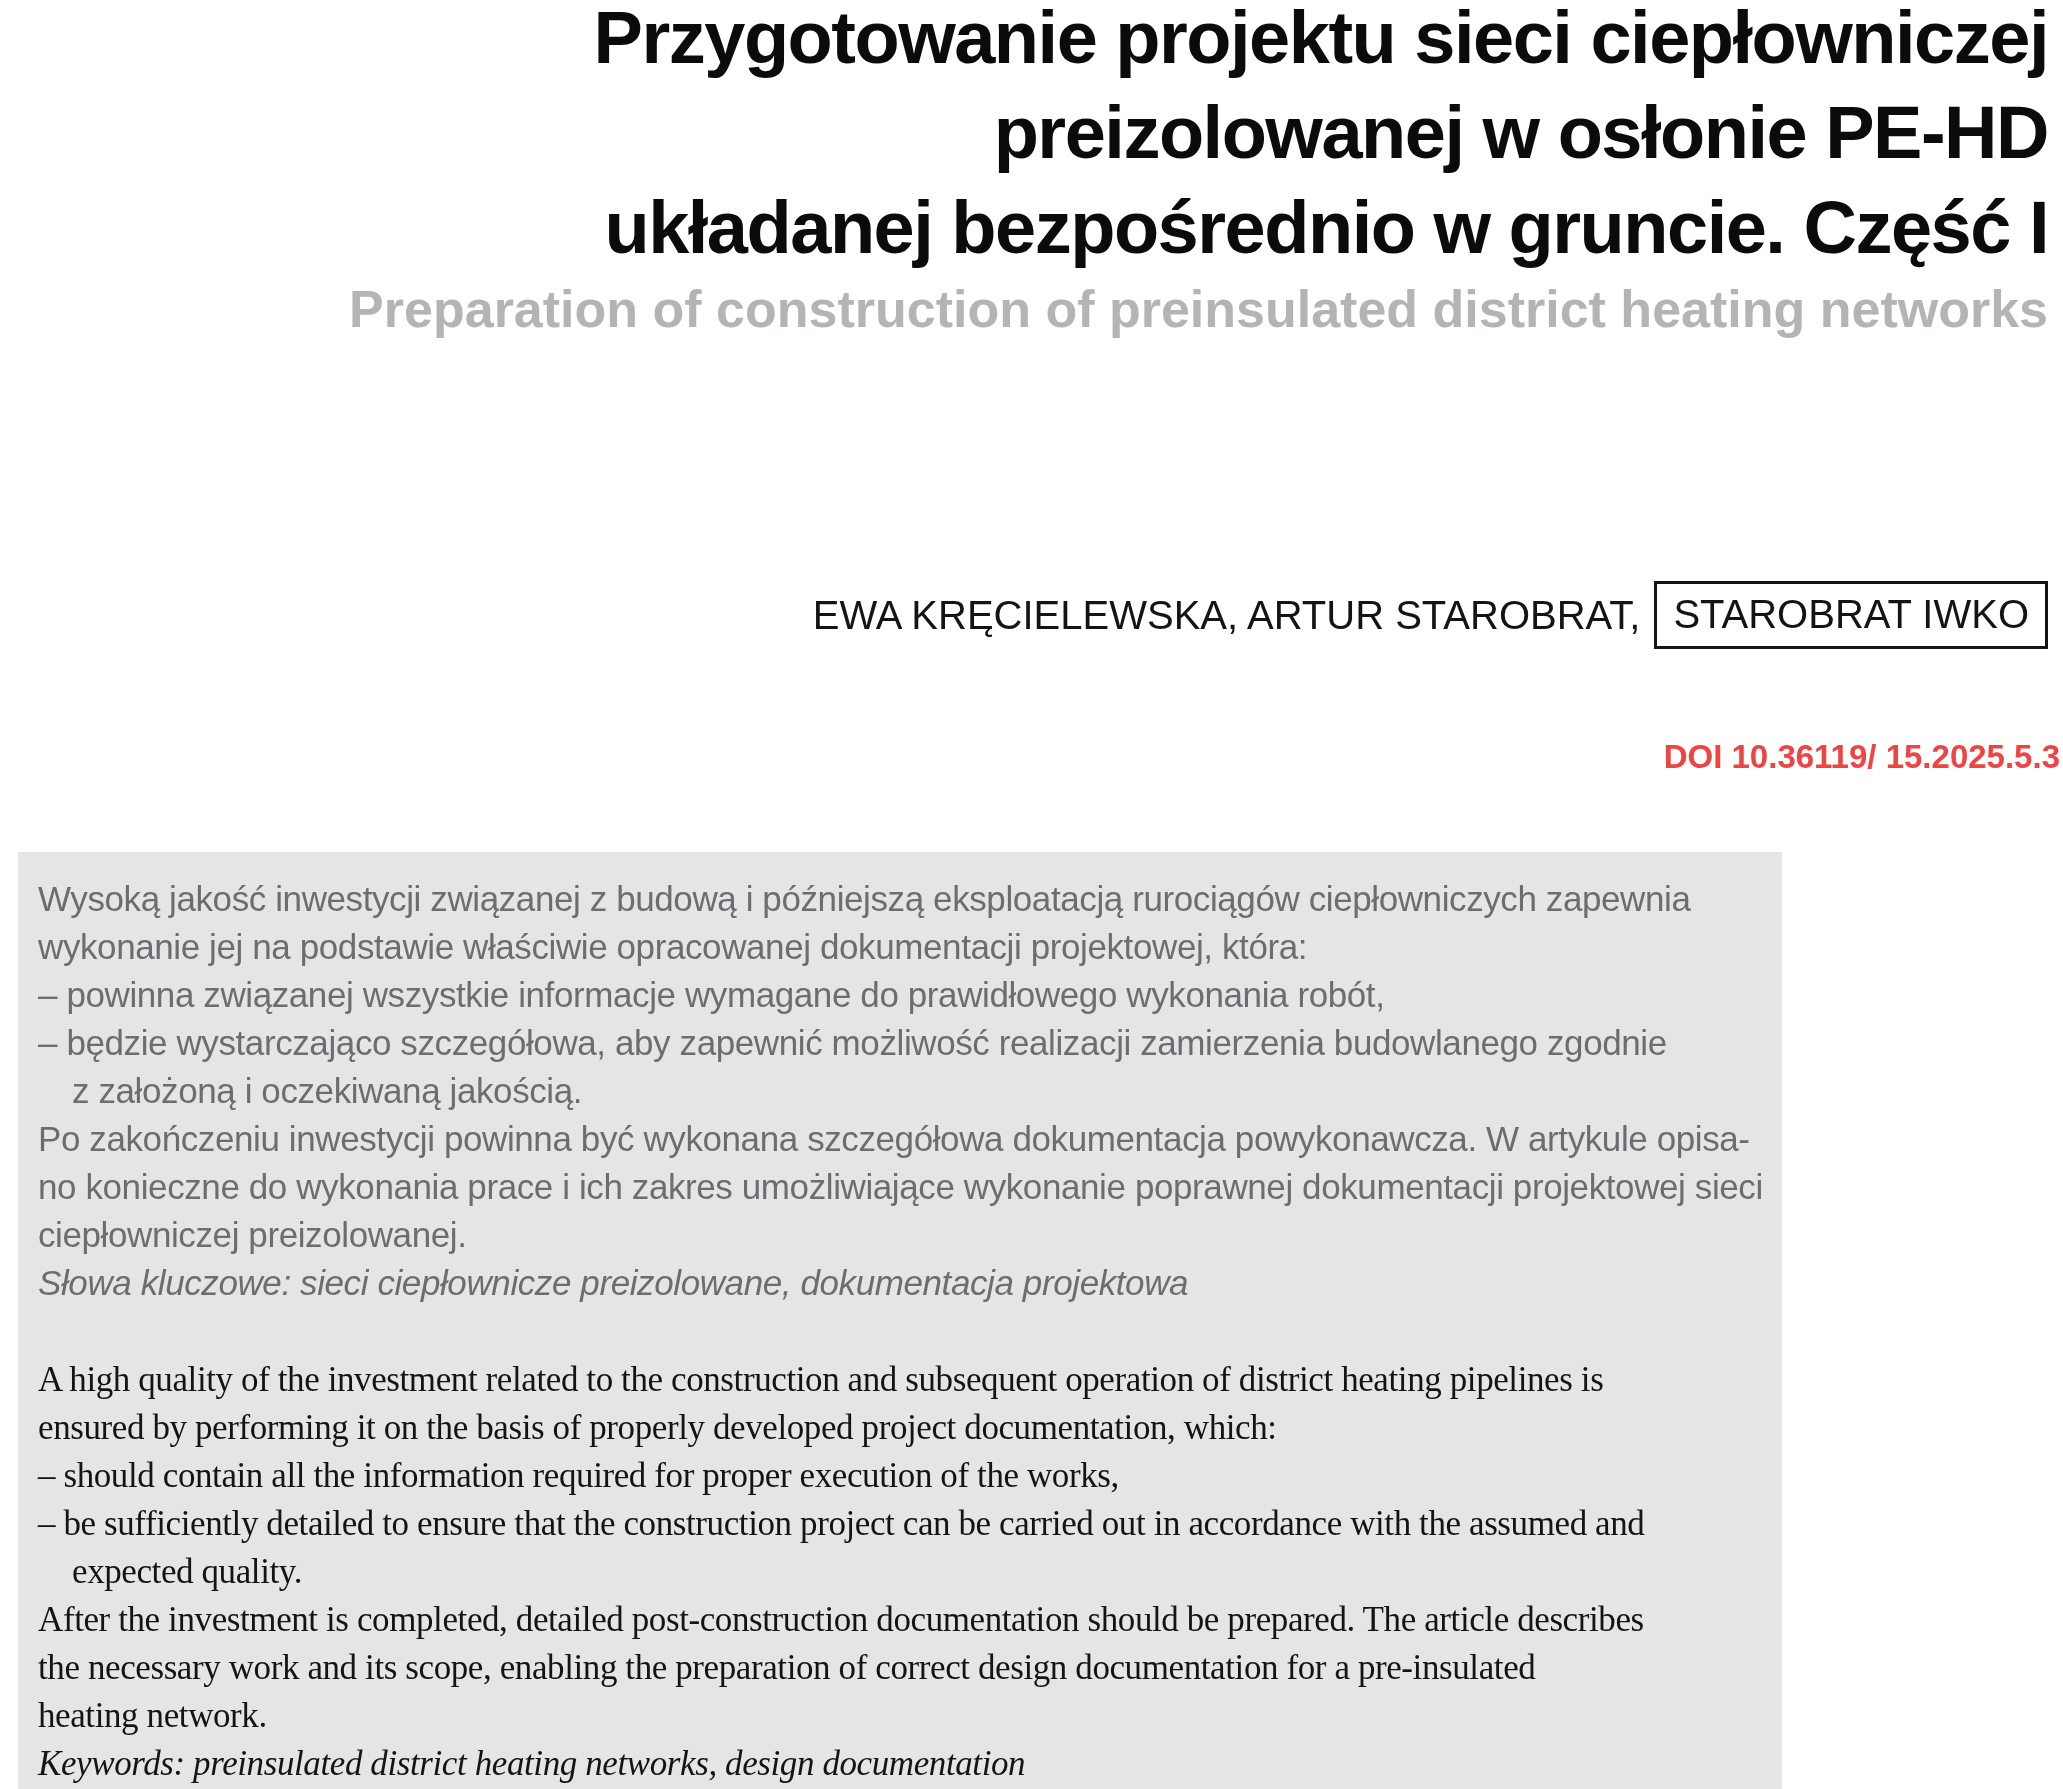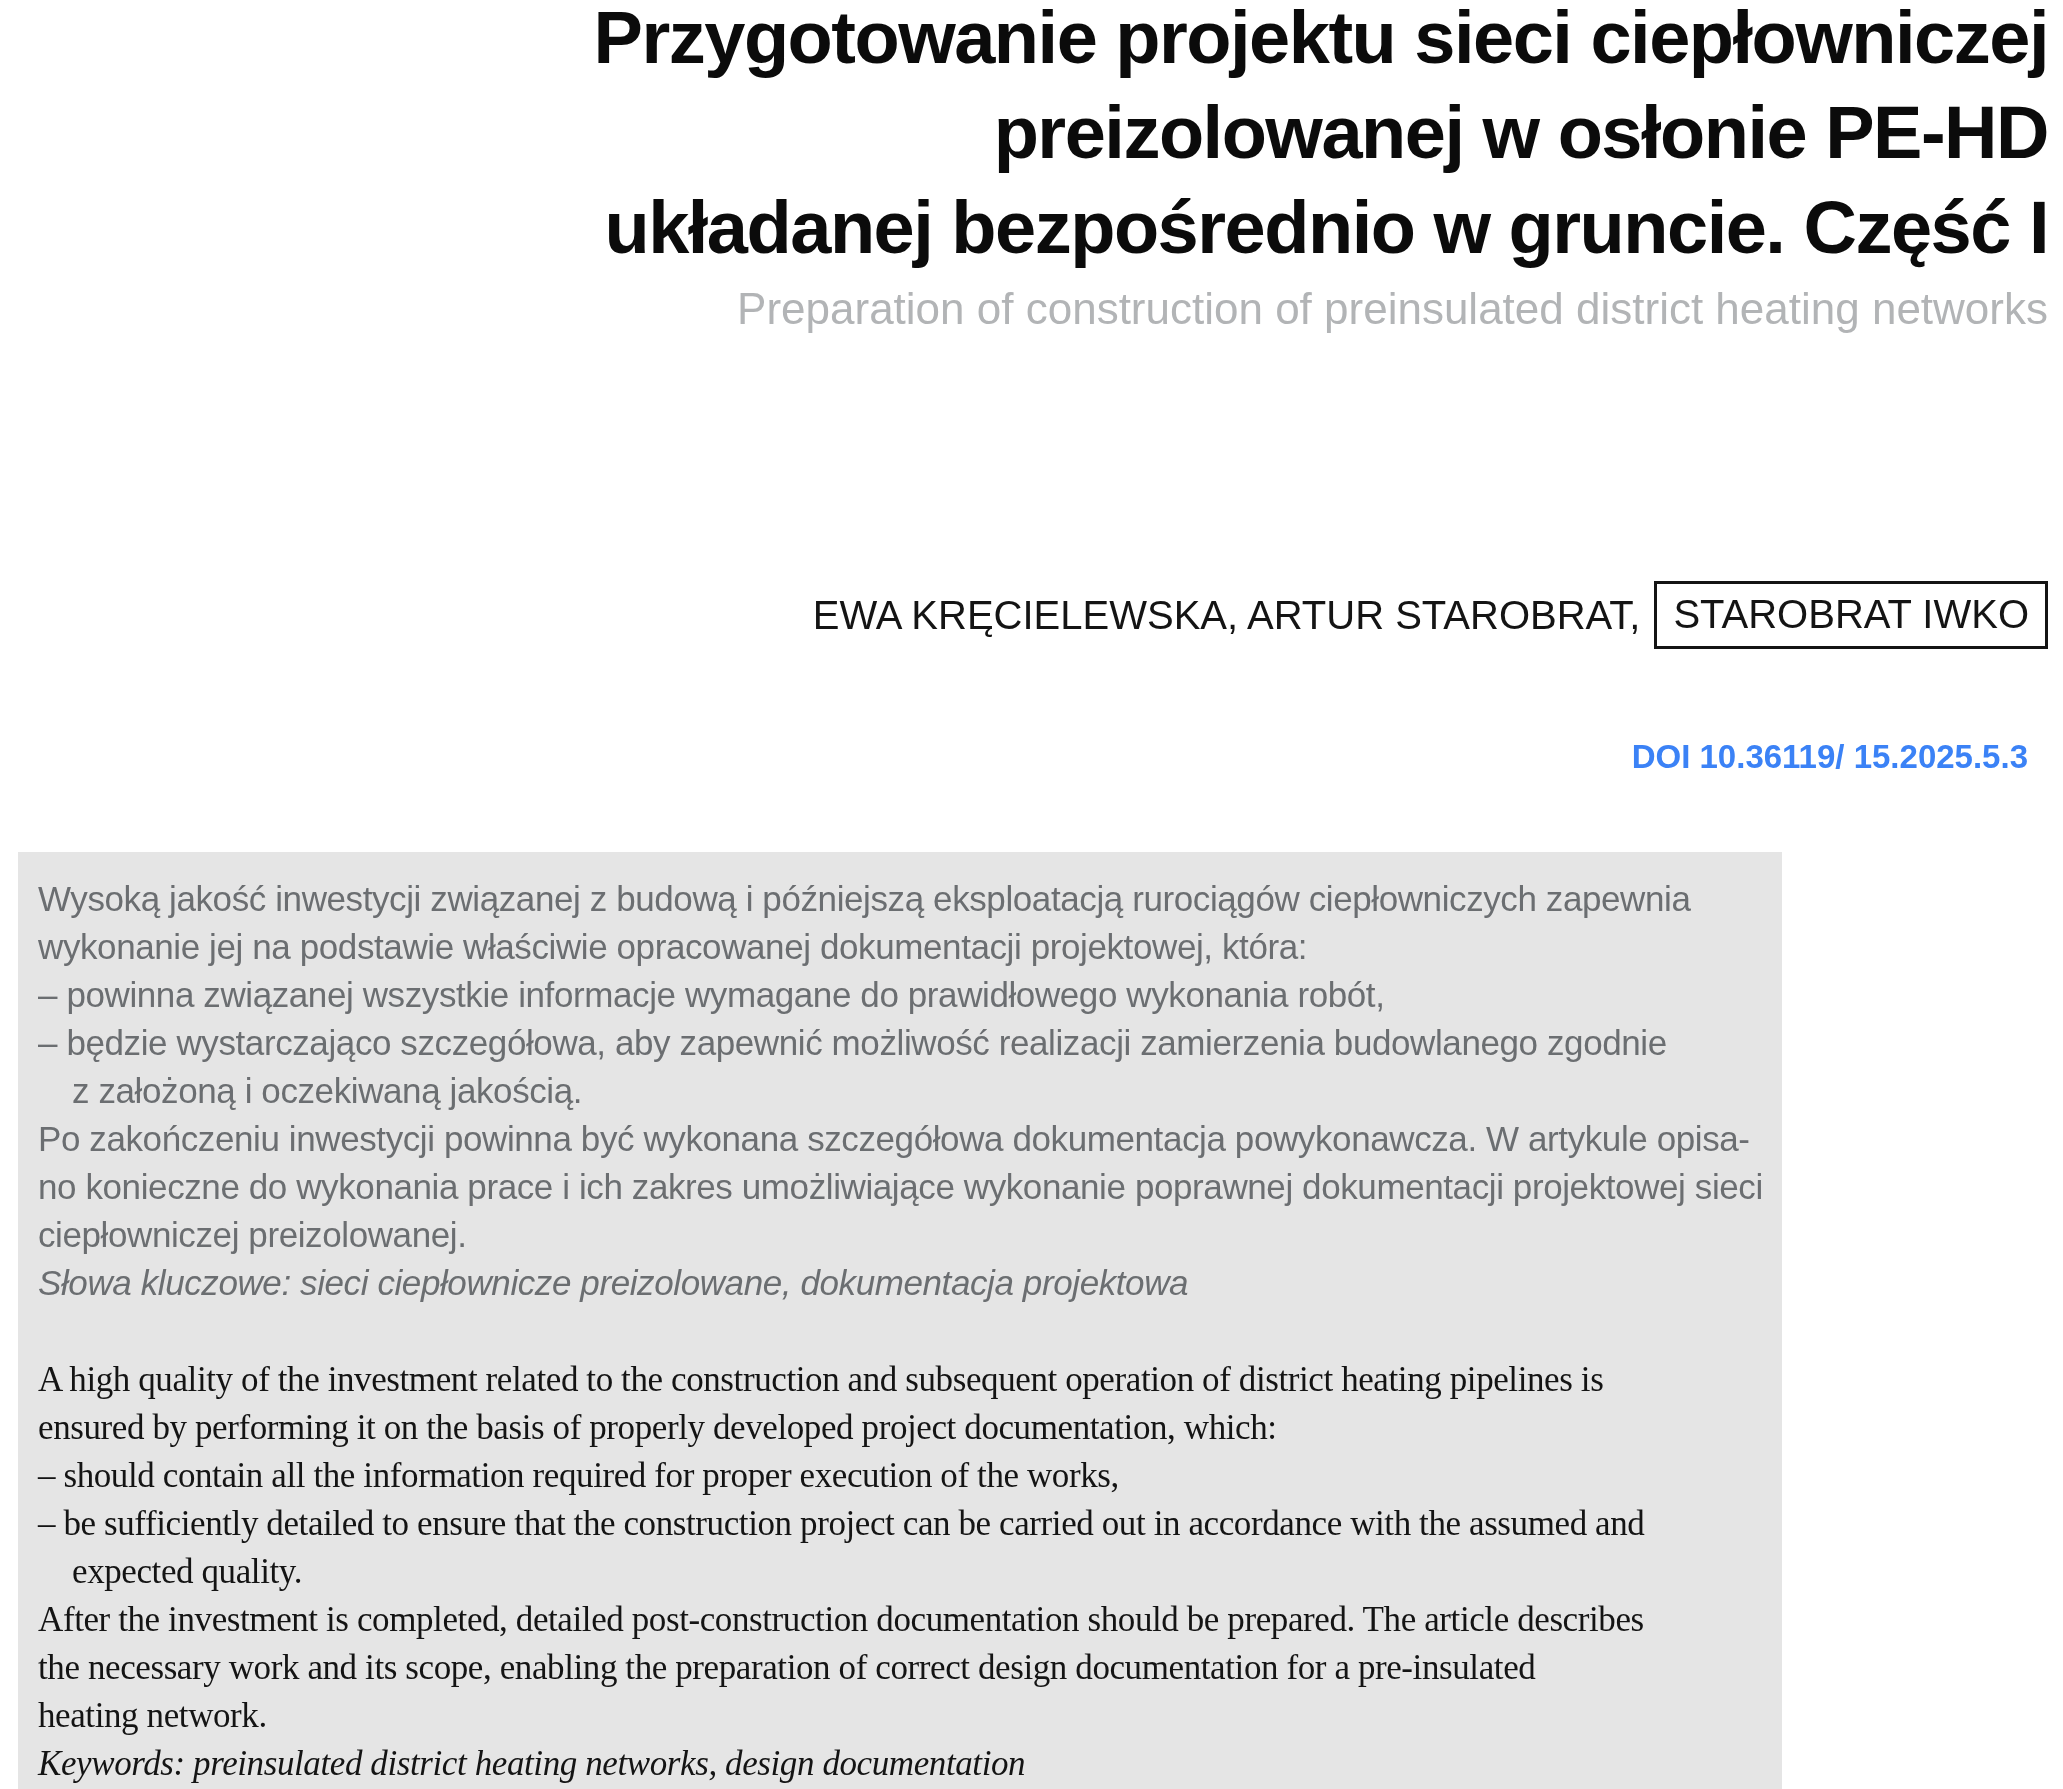--- a/index.html
+++ b/index.html
@@ -25,22 +25,22 @@
     color: #0b0b0b;
     white-space: nowrap;
   }
 
   
   .subtitle-block {
     position: absolute;
     top: 280px;
     right: 16px;
     text-align: right;
-    font-size: 44px;
-    font-weight: 400;
+    font-size: 52px;
+    font-weight: 700;
     line-height: 58px;
     color: #b2b4b6;
     letter-spacing: 0px;
     white-space: nowrap;
   }
 
   
   .authors-row {
     position: absolute;
     top: 581px;
@@ -55,24 +55,24 @@
   .author-box {
     border: 3px solid #141414;
     padding: 8px 16px 9px 16px;
     display: inline-block;
   }
 
   
   .doi {
     position: absolute;
     top: 738px;
-    right: 36px;
+    right: 4px;
     font-size: 33px;
     font-weight: 700;
-    color: #3b82f6;
+    color: #ef4444;
     white-space: nowrap;
   }
 
   
   .abstract-box {
     position: absolute;
     left: 18px;
     top: 852px;
     width: 1764px;
     height: 940px;

